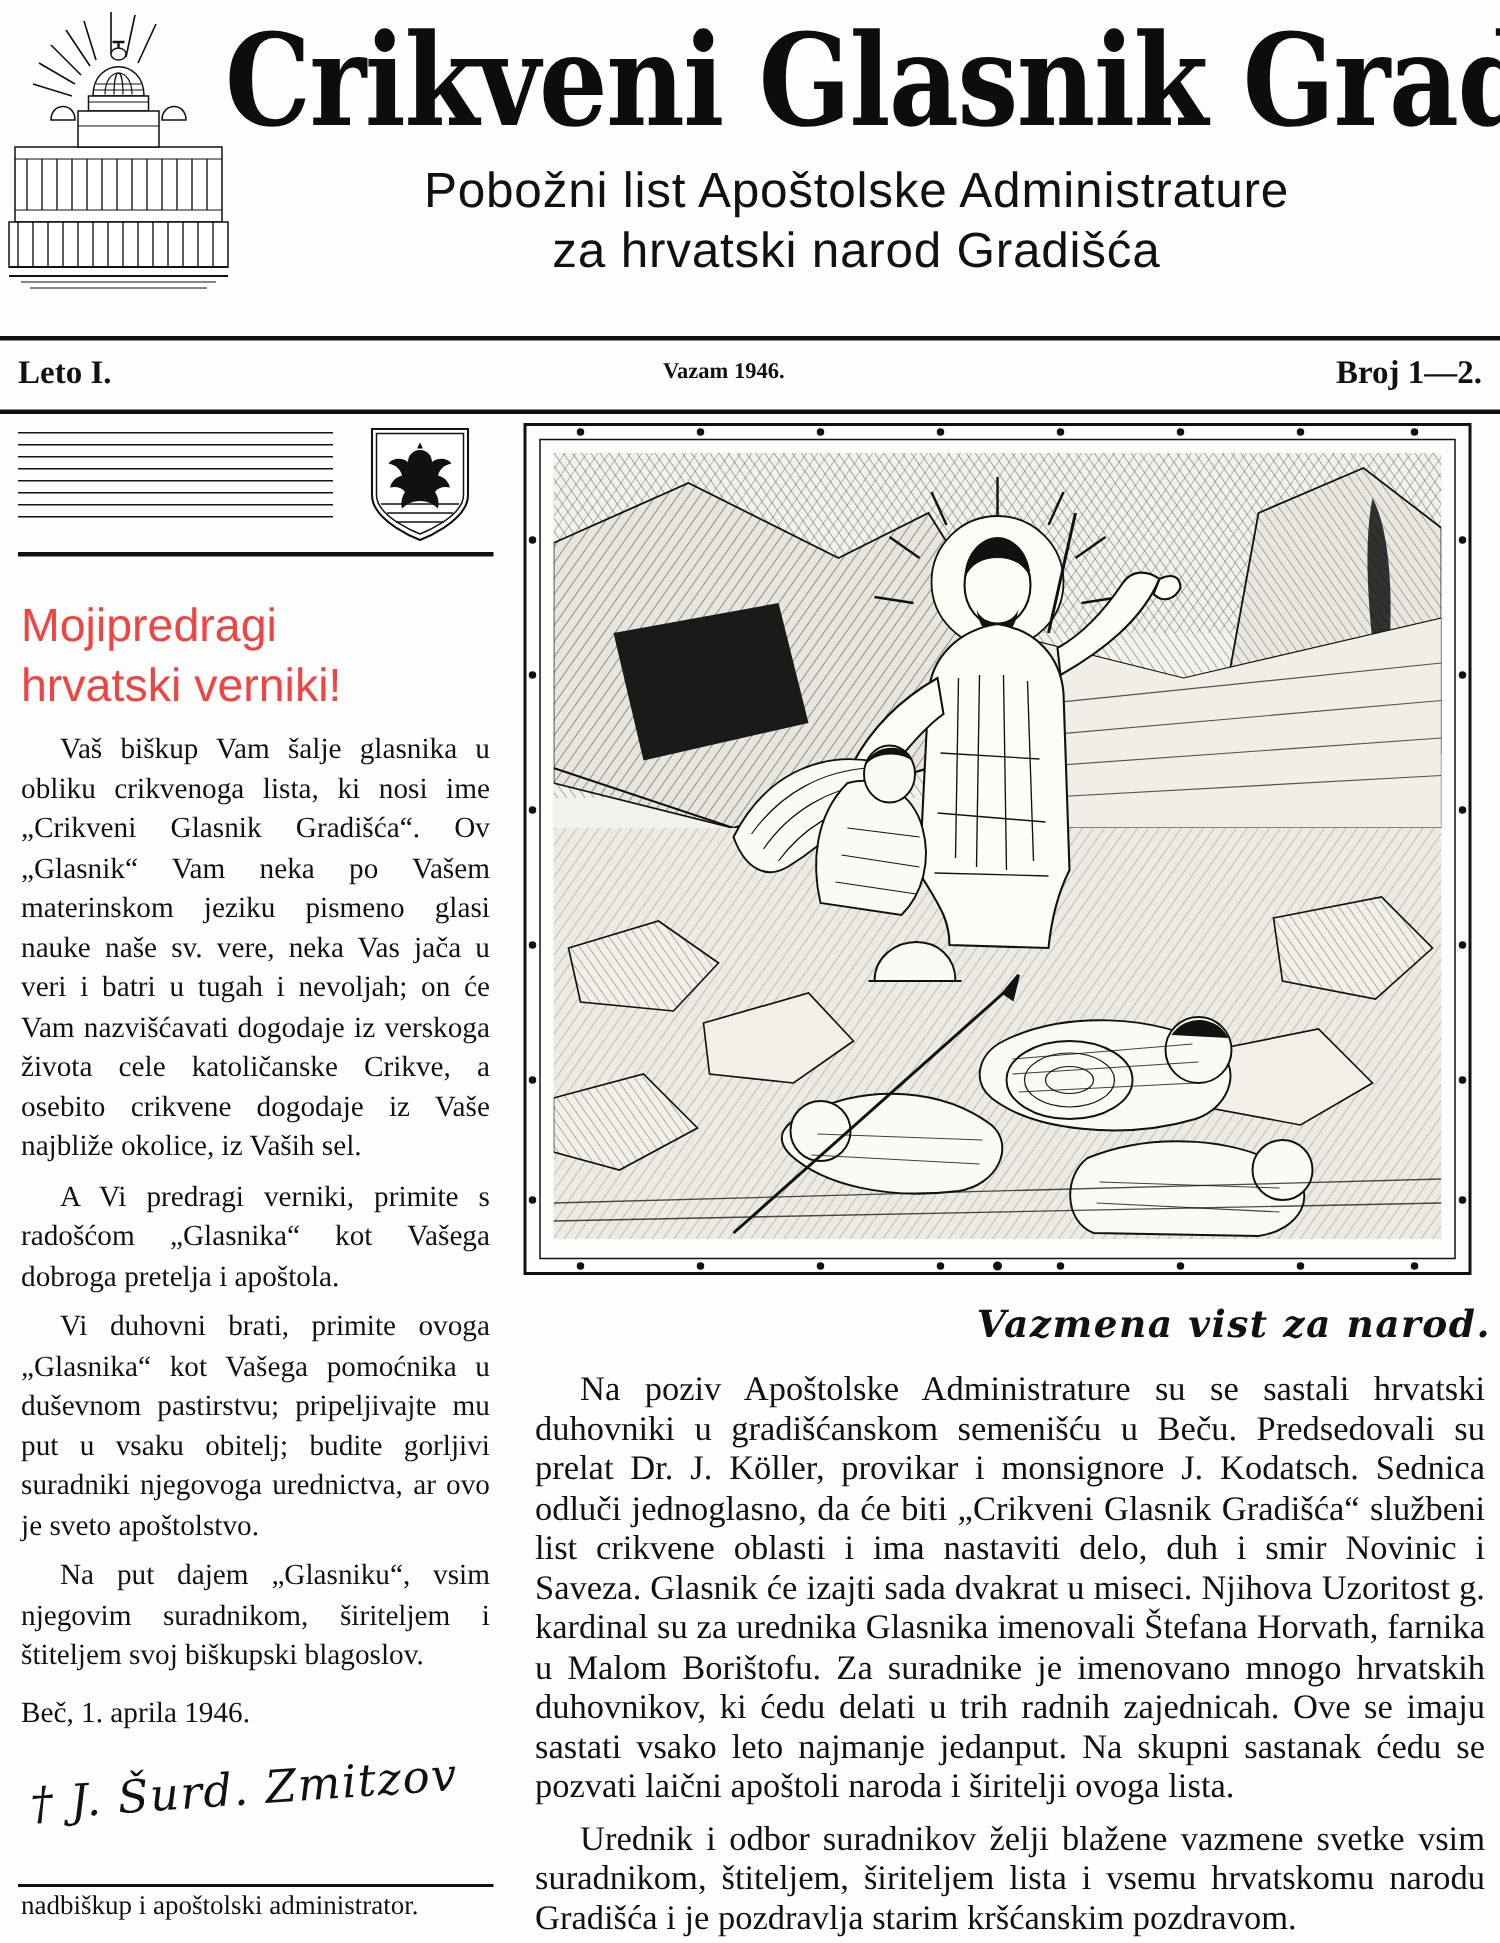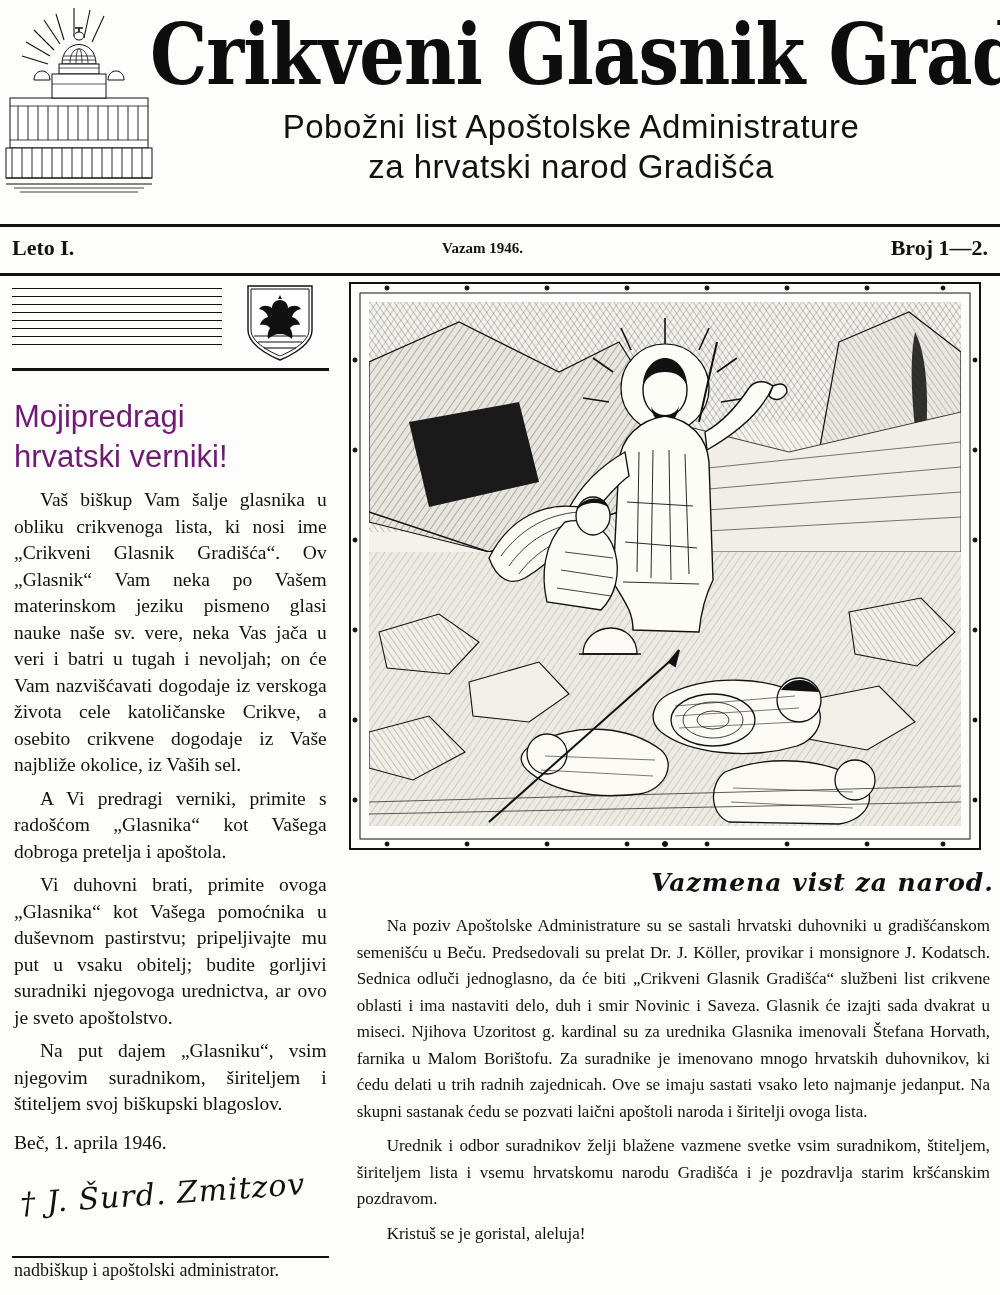--- a/index.html
+++ b/index.html
@@ -49,21 +49,21 @@
 
   .staff{margin-top:6px;height:78px;position:relative;}
   .staff .lines{position:absolute;left:6px;top:6px;width:210px;}
   .staff .lines div{border-top:1.6px solid #111;margin-bottom:7px;}
   .crest{position:absolute;left:238px;top:0px;width:72px;height:82px;}
 
   .rule-L{border-top:3px solid #111;margin:8px 6px 0 6px;}
 
   .headline{
     font-family:"Liberation Sans",sans-serif;
-    font-size:31px;line-height:40px;margin:26px 8px 10px 8px;color:#701a75;
+    font-size:31px;line-height:40px;margin:26px 8px 10px 8px;color:#ef4444;
   }
   .ptext{
     font-size:19.5px;line-height:26.5px;text-align:justify;
     margin:0 8px 0 8px;text-indent:26px;
     hyphens:auto;
   }
   .ptext + .ptext{margin-top:7px;}
   .place{font-size:19.5px;margin:14px 8px 0 8px;font-weight:normal;}
   .sig{height:96px;margin:4px 8px 0 8px;position:relative;}
   .sigtext{font-family:"DejaVu Serif",serif;font-style:italic;font-size:30px;
@@ -72,21 +72,21 @@
   .role{font-size:18px;margin:2px 8px 0 8px;}
 
   
   .figure{margin-top:4px;border:0;position:relative;width:636px;height:572px;}
   .frame{position:absolute;inset:0;}
   .art{position:absolute;left:22px;top:22px;right:22px;bottom:26px;overflow:hidden;background:#efeee9;}
   .caption{
     font-family:"DejaVu Serif",serif;font-style:italic;font-weight:bold;
     font-size:25px;text-align:right;margin:16px 0 10px 0;letter-spacing:1px;
   }
-  .rtext{font-size:17px;line-height:26.5px;text-align:justify;text-indent:30px;margin:16px 4px 0 10px;}
+  .rtext{font-size:23px;line-height:26.5px;text-align:justify;text-indent:30px;margin:16px 4px 0 10px;}
   .rtext + .rtext{margin-top:8px;}
   .last{margin-top:10px;}
   .noindent{text-indent:30px;}
 </style>
 </head>
 <body>
 
 <div class="page">
 
   <div class="masthead">

